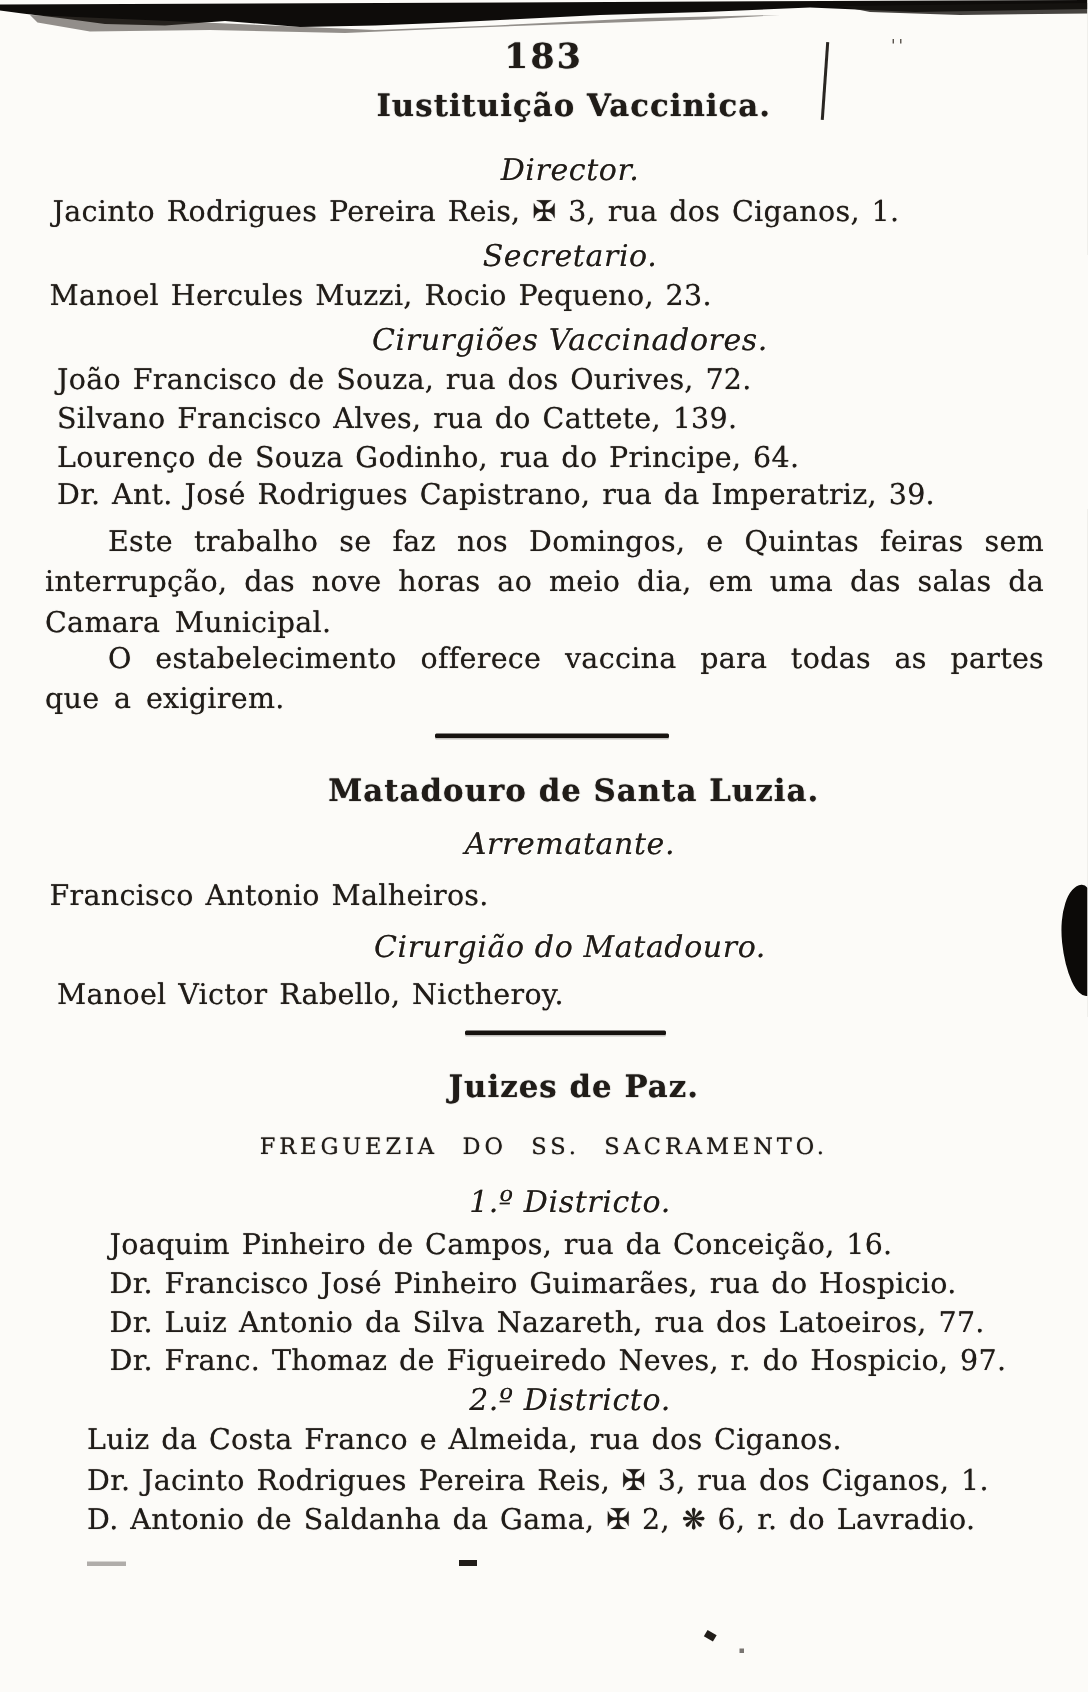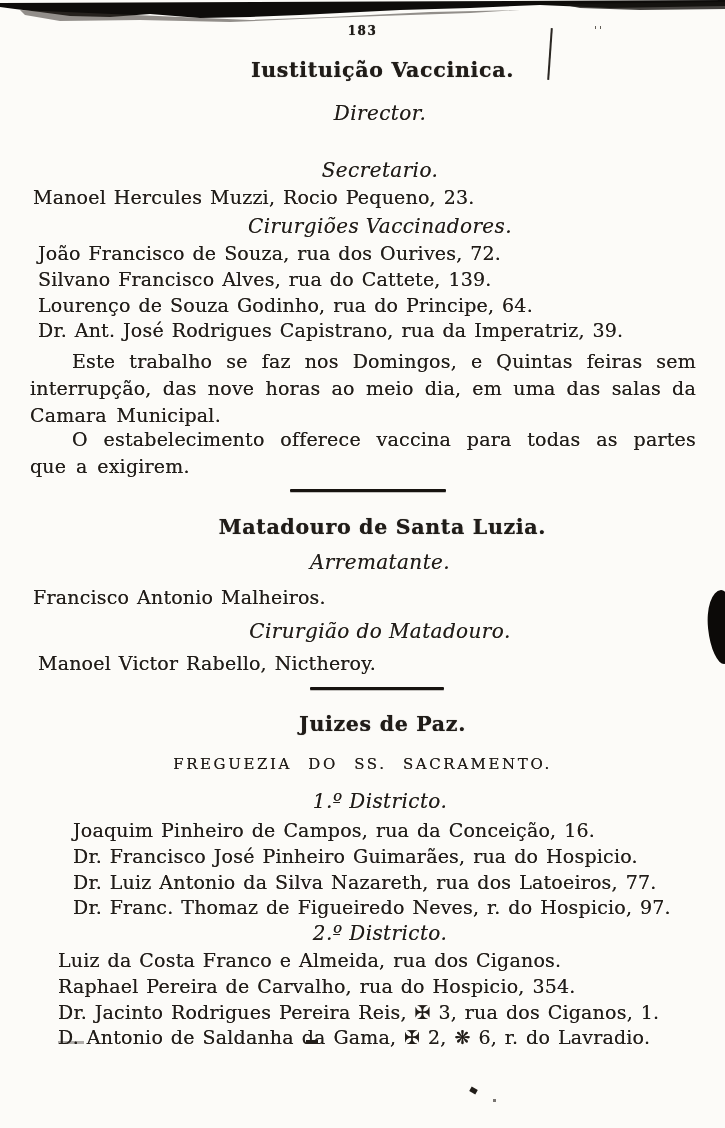--- a/index.html
+++ b/index.html
@@ -33,21 +33,21 @@
     margin-left:20px;
   }
   .caps {
     position:absolute; left:0; width:100%; text-align:center;
     font-size:15px; letter-spacing:2.6px; word-spacing:9px;
     text-shadow:0 0 .6px rgba(32,26,20,.75);
     white-space:nowrap;
   }
   .pagenum {
     position:absolute; left:0; width:100%; text-align:center;
-    font-weight:bold; font-size:12px; letter-spacing:1.5px;
+    font-weight:bold; font-size:23px; letter-spacing:1.5px;
     text-shadow:0 0 .7px rgba(10,8,6,.8);
   }
   .para {
     position:absolute; left:30px; width:666px;
     font-size:19px; line-height:26.8px;
     text-align:justify; word-spacing:3.5px; letter-spacing:.2px;
     text-shadow:0 0 .5px rgba(32,26,20,.7);
   }
   .para.indent { text-indent:42px; }
   .rule {
@@ -86,20 +86,21 @@
   </svg>
 
   <div class="pagenum" style="top:24px;">183</div>
 
   <div class="stray-vline"></div>
   <div class="stray-marks">''</div>
 
   <div class="bhead" style="top:58px;">Iustituição Vaccinica.</div>
 
   <div class="ihead" style="top:101px;">Director.</div>
+  <div class="abs line" style="left:35px; top:129px;">Jacinto Rodrigues Pereira Reis, ✠ 3, rua dos Ciganos, 1.</div>
 
   <div class="ihead" style="top:158px;">Secretario.</div>
   <div class="abs line" style="left:33px; top:186px;">Manoel Hercules Muzzi, Rocio Pequeno, 23.</div>
 
   <div class="ihead" style="top:214px;">Cirurgiões Vaccinadores.</div>
 
   <div class="abs list" style="left:38px; top:242px;">
     <div class="line">João Francisco de Souza, rua dos Ourives, 72.</div>
     <div class="line">Silvano Francisco Alves, rua do Cattete, 139.</div>
     <div class="line">Lourenço de Souza Godinho, rua do Principe, 64.</div>
@@ -131,21 +132,20 @@
     <div class="line">Joaquim Pinheiro de Campos, rua da Conceição, 16.</div>
     <div class="line">Dr. Francisco José Pinheiro Guimarães, rua do Hospicio.</div>
     <div class="line">Dr. Luiz Antonio da Silva Nazareth, rua dos Latoeiros, 77.</div>
     <div class="line">Dr. Franc. Thomaz de Figueiredo Neves, r. do Hospicio, 97.</div>
   </div>
 
   <div class="ihead" style="top:921px;">2.º Districto.</div>
 
   <div class="abs list" style="left:58px; top:949px;">
     <div class="line">Luiz da Costa Franco e Almeida, rua dos Ciganos.</div>
-    <div class="line">Raphael Pereira de Carvalho, rua do Hospicio, 354.</div>
     <div class="line">Dr. Jacinto Rodrigues Pereira Reis, ✠ 3, rua dos Ciganos, 1.</div>
     <div class="line">D. Antonio de Saldanha da Gama, ✠ 2, ❋ 6, r. do Lavradio.</div>
   </div>
 
   <div class="edge-blob"></div>
   <div class="speck s1"></div>
   <div class="speck s2"></div>
   <div class="speck s3"></div>
   <div class="speck s4"></div>
 

